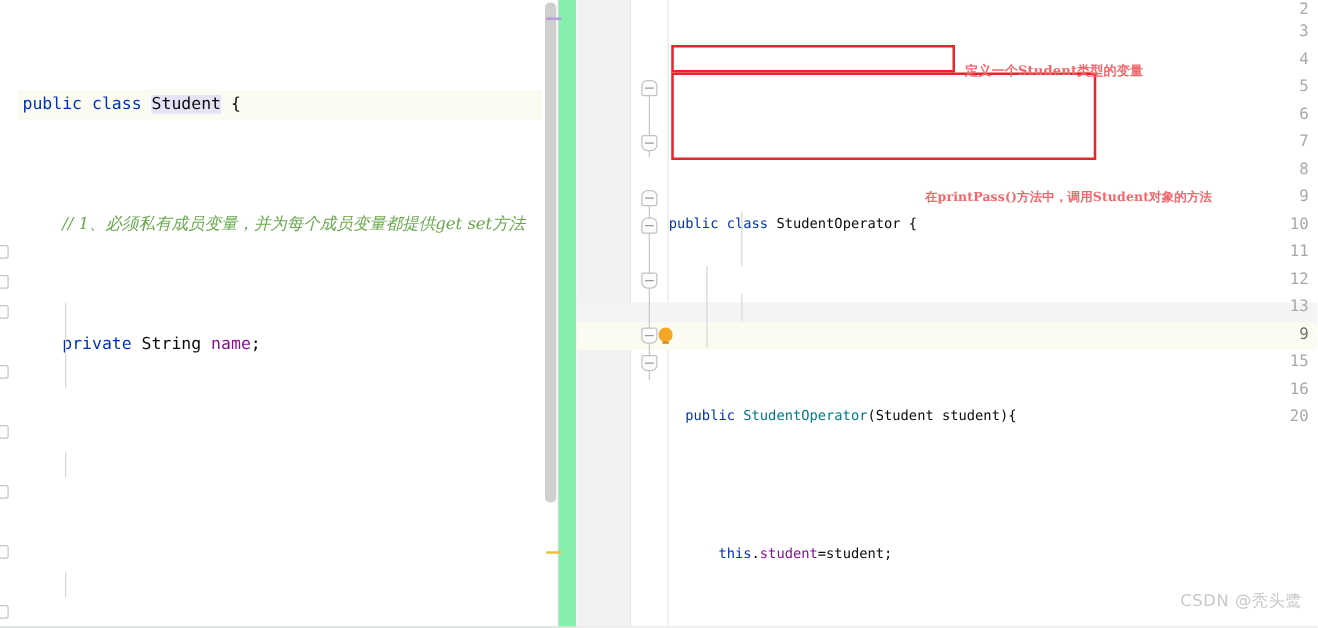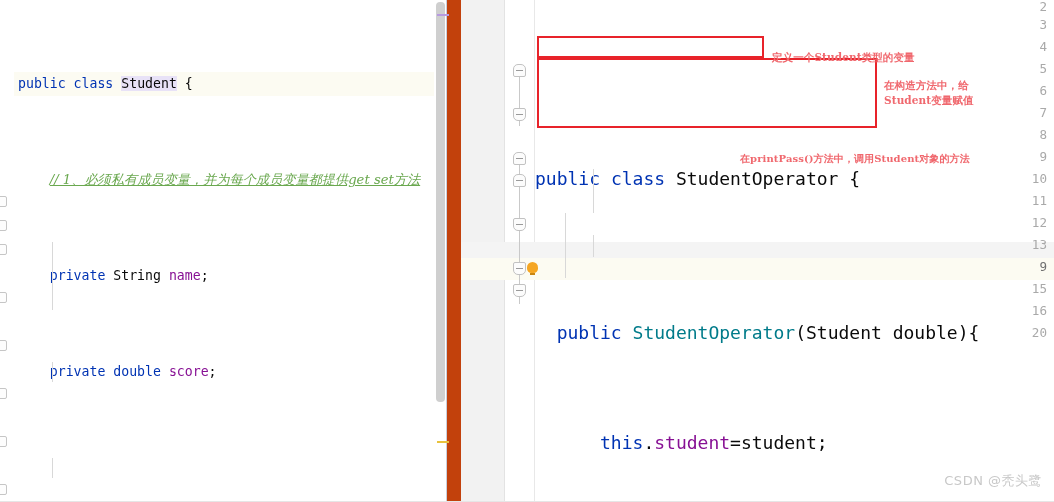--- a/index.html
+++ b/index.html
@@ -23,21 +23,21 @@
     background: #ffffff;
   }
 
   
   .pane-left {
     position: absolute;
     left: 0;
     top: 0;
     width: 461px;
     height: 502px;
-    background: #c2410c;
+    background: #86efac;
     overflow: hidden;
   }
   .left-inner {
     position: absolute;
     left: 0; top: 0;
     width: 447px;
     height: 502px;
     border: 1px solid #c9cedb;
     border-left: none;
     border-top: none;
@@ -171,21 +171,21 @@
     background: #fcfbf2;
   }
   .rrow-hl.gray { background: #f4f4f4; }
 
   .right-code {
     position: absolute;
     left: 74px;
     top: 0;
     width: 519px;
     height: 502px;
-    font-size: 18px;
+    font-size: 11px;
     line-height: 22px;
     white-space: pre;
     color: #080808;
   }
   .rrow {
     height: 22px;
     line-height: 22px;
     position: relative;
   }
 
@@ -242,21 +242,21 @@
     position: absolute;
     width: 1px;
     background: #d8d8d8;
   }
 
   
   .kw      { color: #0033b3; }           
   .cls     { color: #007b8a; }           
   .type    { color: #0a0a0a; }
   .fld     { color: #871094; }           
-  .cmt     { color: #6aa84f; font-style: italic; font-family:"DejaVu Serif","Liberation Serif",serif;text-decoration:underline;}   
+  .cmt     { color: #6aa84f; font-style: italic; font-family:"DejaVu Serif","Liberation Serif",serif;}   
   .plain   { color: #0a0a0a; }
   .hl-ident { background: #e8e2f7; }
   .hl-unused { background: #fbe6c4; }
 
   
   .redbox {
     position: absolute;
     border: 2px solid #e8232a;
     box-sizing: border-box;
     pointer-events: none;
@@ -313,21 +313,20 @@
       </div>
 
       <div class="left-code">
 
         <div class="lrow hl"><span class="kw">public</span><span class="plain"> </span><span class="kw">class</span><span class="plain"> </span><span class="type hl-ident">Student</span><span class="plain"> </span><span class="plain">{</span></div>
 
         <div class="lrow">    <span class="cmt">// 1、必须私有成员变量，并为每个成员变量都提供get set方法</span></div>
 
         <div class="lrow">    <span class="kw">private</span> <span class="type">String</span> <span class="fld">name</span><span class="plain">;</span></div>
 
-        <div class="lrow">    <span class="kw">private</span> <span class="kw">double</span> <span class="fld">score</span><span class="plain">;</span></div>
 
         <div class="lrow"> </div>
 
         
 
         
 
         
 
         
@@ -439,21 +438,21 @@
     <div class="right-code">
 
       <div class="rrow" style="height:14px"></div>
 
       
       <div class="rrow"><span class="kw">public</span> <span class="kw">class</span> <span class="type">StudentOperator</span> <span class="plain">{</span></div>
 
       
 
       
-      <div class="rrow">  <span class="kw">public</span> <span class="cls">StudentOperator</span><span class="plain">(</span><span class="type">Student</span><span class="plain"> double){</span></div>
+      <div class="rrow">  <span class="kw">public</span> <span class="cls">StudentOperator</span><span class="plain">(</span><span class="type">Student</span><span class="plain"> student){</span></div>
 
       
       <div class="rrow">      <span class="kw">this</span><span class="plain">.</span><span class="fld">student</span><span class="plain">=student;</span></div>
 
       
       
 
       
       
 
@@ -488,20 +487,18 @@
       <div class="right-indent" style="left:30px; top:213px; height:65px;"></div>
       <div class="right-indent" style="left:58px; top:169px; height:44px;"></div>
       <div class="right-indent" style="left:58px; top:235px; height:22px;"></div>
     </div>
   </div>
 
   <div class="redbox" style="left:537px; top:36px; width:227px; height:22px;"></div>
   <div class="redbox" style="left:537px; top:58px; width:340px; height:70px;"></div>
 
   <div class="annot" style="left:772px; top:50px;">定义一个Student类型的变量</div>
-  <div class="annot" style="left:884px; top:78px;">在构造方法中，给
-Student变量赋值</div>
   <div class="annot small" style="left:740px; top:152px;">在printPass()方法中，调用Student对象的方法</div>
 
   <div class="watermark">CSDN @秃头鹭</div>
 
   <div class="bottom-edge"></div>
 </div>
 
 </body></html>

